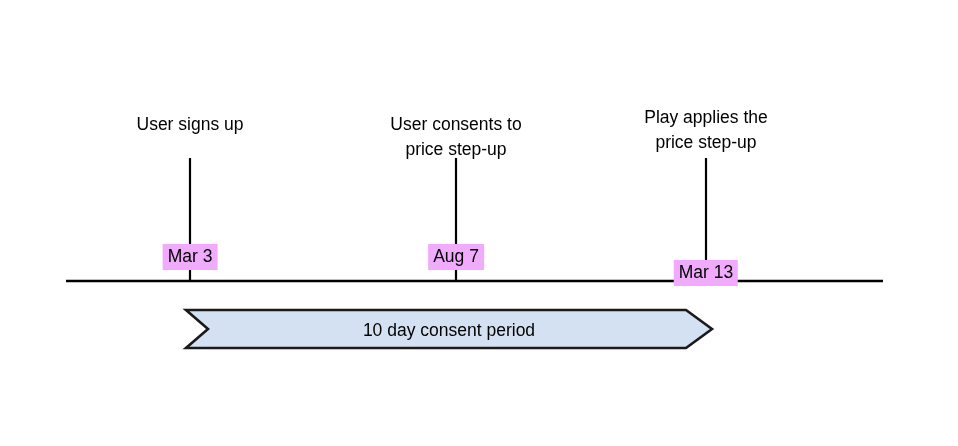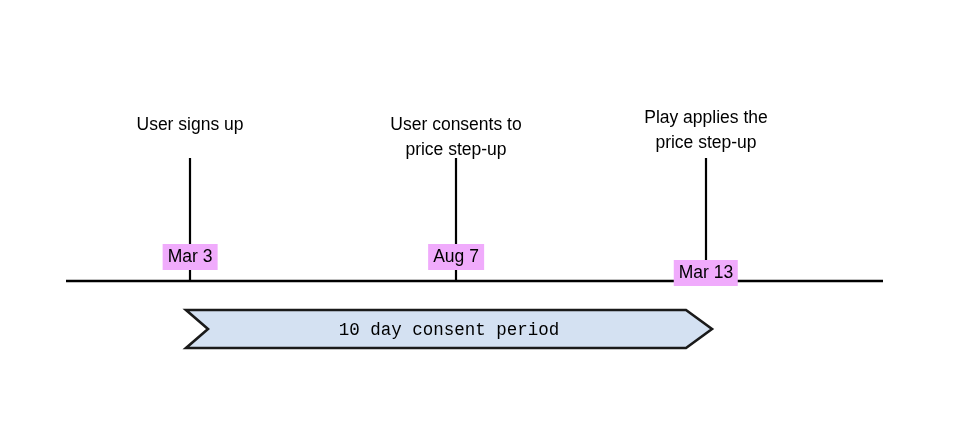--- a/index.html
+++ b/index.html
@@ -44,21 +44,20 @@
     transform: translateX(-50%);
     white-space: nowrap;
   }
   .band-label {
     position: absolute;
     font-size: 17.5px;
     line-height: 20px;
     color: #000000;
     transform: translate(-50%, -50%);
     white-space: nowrap;
-    font-family: Liberation Mono, monospace;
   }
 </style>
 </head>
 <body>
 
 <div id="canvas">
 
   <svg id="timeline-svg" viewBox="0 0 958 446" xmlns="http://www.w3.org/2000/svg">
 
     <line id="axis-line" x1="66" y1="281" x2="883" y2="281" stroke="#000000" stroke-width="2.6"></line>

